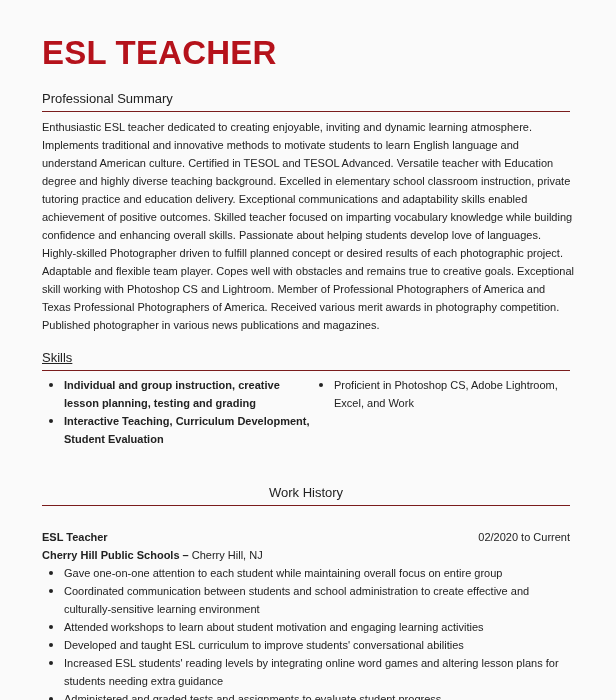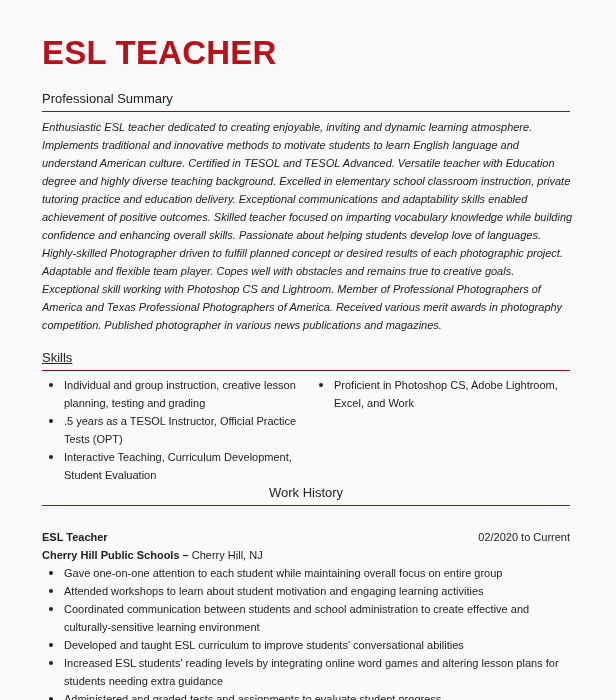--- a/index.html
+++ b/index.html
@@ -19,32 +19,32 @@
     .section-head {
       position: absolute; left: 0; width: 528px;
       font-size: 13px; color: #222;
       border-bottom: 1.5px solid #7a1c1c;
       padding-bottom: 3px; line-height: 18px;
     }
     .para {
       position: absolute; left: 0; width: 532px;
       font-size: 11px; line-height: 18px; color: #222; margin: 0;
     }
-    .para p { margin: 0; font-style: italic; }
+    .para p { margin: 0; }
     ul.bul { list-style: none; margin: 0; padding: 0; }
     ul.bul li {
       position: relative; padding-left: 22px;
       font-size: 11px; line-height: 18px; color: #222;
     }
     ul.bul li::before {
       content: ""; position: absolute; left: 7px; top: 7px;
       width: 4px; height: 4px; border-radius: 50%; background: #222;
     }
     .skills { position: absolute; left: 0; top: 376px; width: 528px; display: flex; }
-    .skills .col1 { width: 270px; }
+    .skills .col1 { width: 270px; font-weight: bold; }
     .skills .col2 { width: 258px; }
     .job-title-row {
       position: absolute; left: 0; top: 528px; width: 528px;
       display: flex; justify-content: space-between;
       font-size: 11px; line-height: 18px;
     }
     .job-title { font-weight: bold; }
     .employer-row {
       position: absolute; left: 0; top: 546px;
       font-size: 11px; line-height: 18px;
@@ -61,38 +61,37 @@
   <div class="section-head" style="top:90px;">Professional Summary</div>
   <div class="para" style="top:118px;">
     <p>Enthusiastic ESL teacher dedicated to creating enjoyable, inviting and dynamic learning atmosphere. Implements traditional and innovative methods to motivate students to learn English language and understand American culture. Certified in TESOL and TESOL Advanced. Versatile teacher with Education degree and highly diverse teaching background. Excelled in elementary school classroom instruction, private tutoring practice and education delivery. Exceptional communications and adaptability skills enabled achievement of positive outcomes. Skilled teacher focused on imparting vocabulary knowledge while building confidence and enhancing overall skills. Passionate about helping students develop love of languages.</p>
     <p>Highly-skilled Photographer driven to fulfill planned concept or desired results of each photographic project. Adaptable and flexible team player. Copes well with obstacles and remains true to creative goals. Exceptional skill working with Photoshop CS and Lightroom. Member of Professional Photographers of America and Texas Professional Photographers of America. Received various merit awards in photography competition. Published photographer in various news publications and magazines.</p>
   </div>
 
   <div class="section-head" style="top:349px;text-decoration:underline;">Skills</div>
   <div class="skills">
     <ul class="bul col1">
       <li>Individual and group instruction, creative lesson planning, testing and grading</li>
-      <li>.5 years as a TESOL Instructor, Official Practice Tests (OPT)</li>
       <li>Interactive Teaching, Curriculum Development, Student Evaluation</li>
     </ul>
     <ul class="bul col2">
       <li>Proficient in Photoshop CS, Adobe Lightroom, Excel, and Work</li>
     </ul>
   </div>
 
   <div class="section-head" style="top:484px;text-align:center;">Work History</div>
 
   <div class="job-title-row">
     <span class="job-title">ESL Teacher</span>
     <span>02/2020 to Current</span>
   </div>
   <div class="employer-row">
     <span class="employer">Cherry Hill Public Schools</span><span class="employer"> – </span><span>Cherry Hill, NJ</span>
   </div>
   <ul class="bul duties">
     <li>Gave one-on-one attention to each student while maintaining overall focus on entire group</li>
+    <li>Coordinated communication between students and school administration to create effective and culturally-sensitive learning environment</li>
     <li>Attended workshops to learn about student motivation and engaging learning activities</li>
-    <li>Coordinated communication between students and school administration to create effective and culturally-sensitive learning environment</li>
     <li>Developed and taught ESL curriculum to improve students' conversational abilities</li>
     <li>Increased ESL students' reading levels by integrating online word games and altering lesson plans for students needing extra guidance</li>
     <li>Administered and graded tests and assignments to evaluate student progress</li>
   </ul>
 </div>
 
 </body></html>

